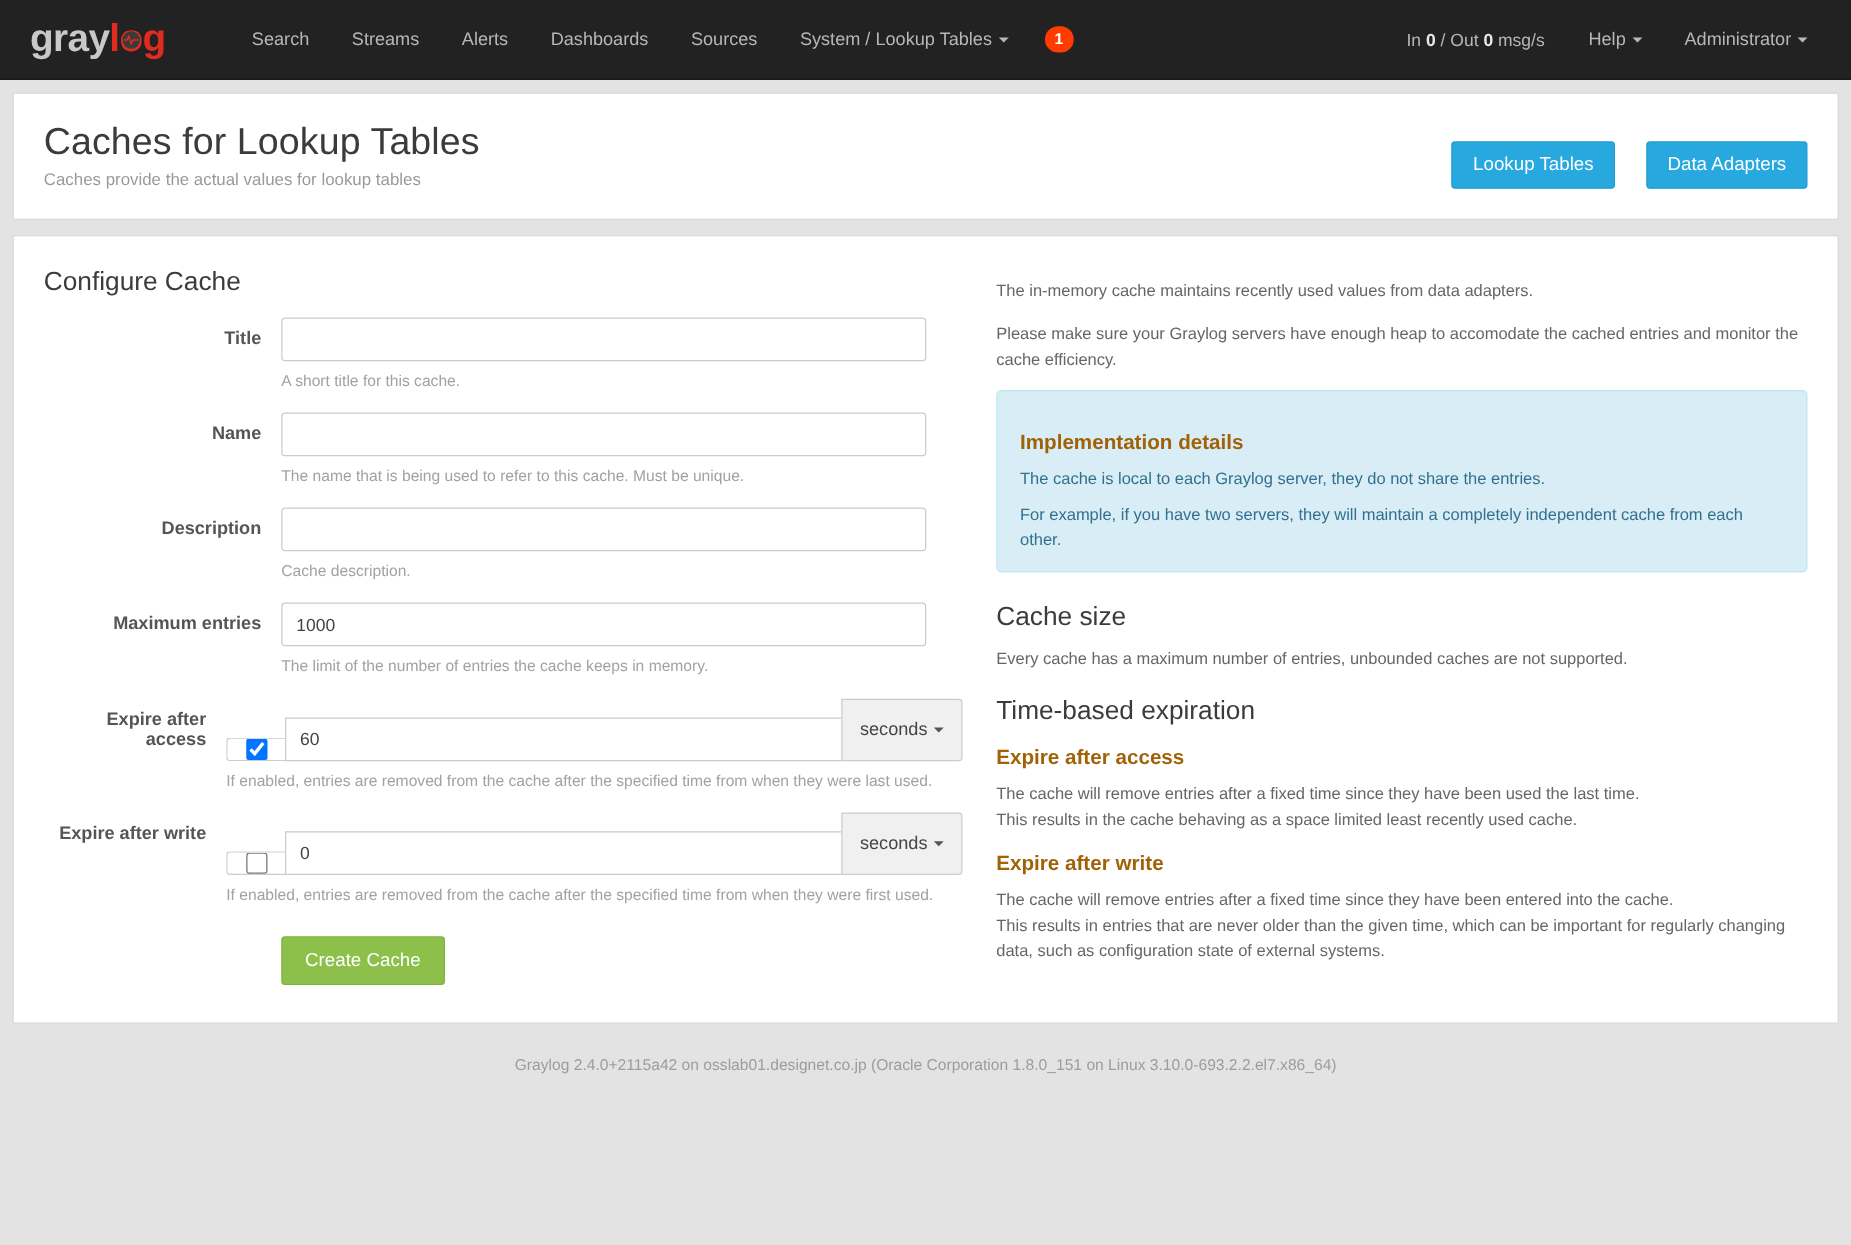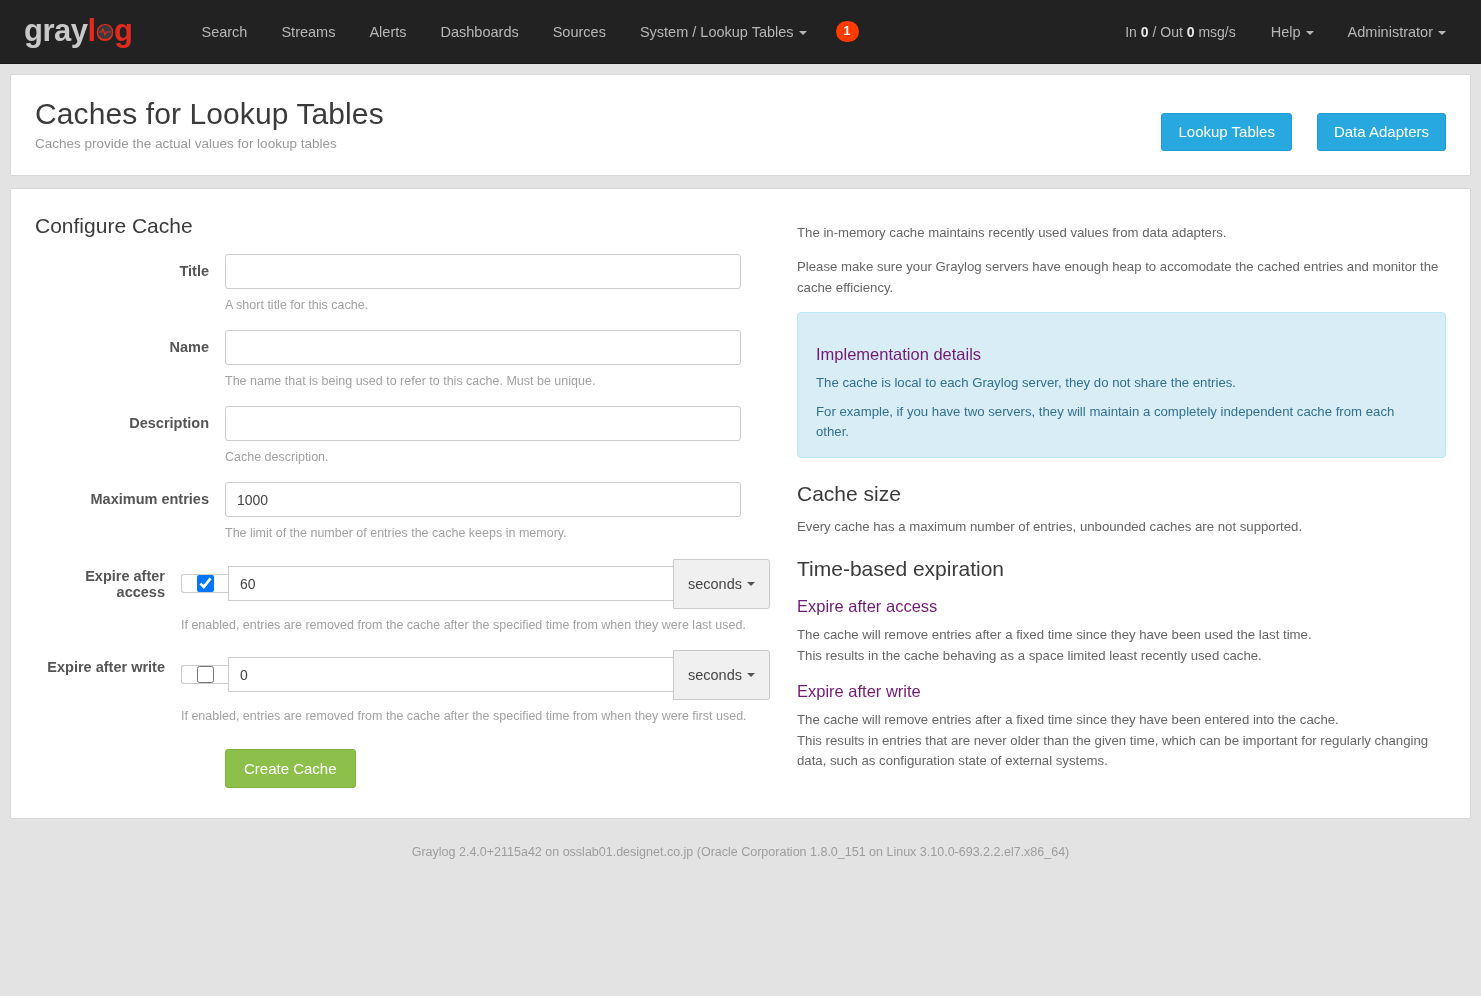--- a/index.html
+++ b/index.html
@@ -229,21 +229,21 @@
     color: #444;
     background: #fff;
     outline: none;
   }
   .fg .help-block { margin-top: 7px; }
 
   
   .input-group {
     display: flex;
     width: 589px;
-    align-items: center;
+    align-items: flex-end;
   }
   .ig-addon {
     width: 47px;
     border: 1px solid #ccc;
     border-right: none;
     border-radius: 3px 0 0 3px;
     background: #fff;
     display: flex;
     align-items: center;
     justify-content: center;
@@ -307,22 +307,22 @@
 
   .right-col h3 {
     margin: 20px 0 11px 0;
     font-size: 21px;
     font-weight: 400;
     color: #3b3b3b;
   }
   .right-col h4 {
     margin: 16px 0 9px 0;
     font-size: 16.5px;
-    font-weight: 400;
-    color: #701a75;
+    font-weight: 700;
+    color: #a16207;
   }
 
   
   .footer {
     text-align: center;
     font-size: 12.5px;
     color: #9d9d9d;
     padding: 14px 0 18px 0;
   }
 </style>

